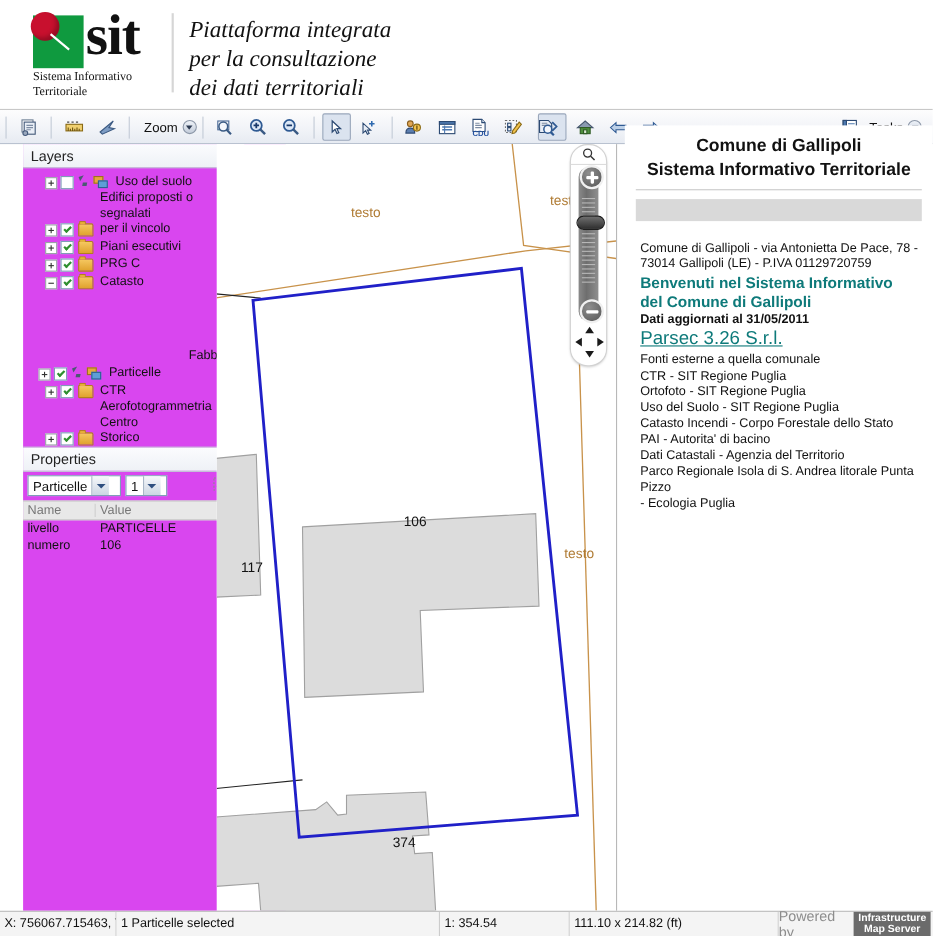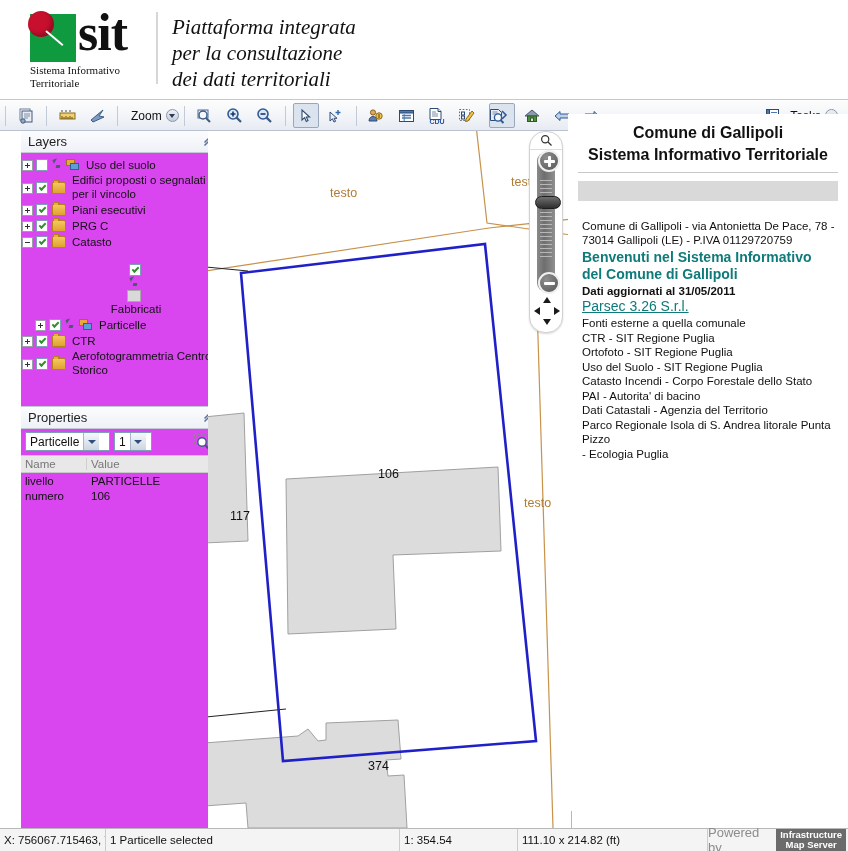--- a/index.html
+++ b/index.html
@@ -159,23 +159,23 @@
   #layers-panel { position: absolute; left: 0; top: 0; width: 201px; height: 275px; }
   #layers-tree {
     position: absolute; left: 0; top: 22px;
     width: 201px; height: 253px;
     overflow: hidden;
     padding-top: 4px;
     box-sizing: border-box;
   }
   .lrow {
     display: flex;
-    align-items: center;
+    align-items: flex-end;
     min-height: 15px;
-    padding: 0 0 0 1px;
+    padding: 0 0 0 20px;
     font-size: 11.5px;
     line-height: 14px;
     color: #111;
   }
   .lrow + .lrow { margin-top: 1px; }
   .expander {
     width: 11px; height: 11px; margin-top: 2px;
     border: 1px solid #9aa0a8;
     background: #ffffff;
     position: relative;
@@ -335,21 +335,21 @@
   .ptab-head .c2 { flex: 1; padding-left: 4px; }
   .ptab-row {
     display: flex; height: 15px; align-items: center;
     font-size: 11.5px; color: #111;
   }
   .ptab-row .c1 { width: 66px; padding-left: 4px; box-sizing: border-box; }
   .ptab-row .c2 { flex: 1; padding-left: 4px; }
 
   
   #map {
-    position: absolute; left: 208px; top: 131px;
+    position: absolute; left: 197px; top: 131px;
     width: 364px; height: 697px;
     background: #ffffff;
     border-right: 1px solid #b8b8b8;
     box-sizing: border-box;
     overflow: hidden;
   }
   #map svg { display: block; }
   .maplabel {
     position: absolute;
     font-family: "Liberation Sans", sans-serif;
@@ -449,21 +449,21 @@
   }
   #rp-body { padding: 18px 2px 0 6px; }
   .rp-addr { font-size: 11.5px; line-height: 14px; color: #111; }
   .rp-welcome {
     font-size: 14px; font-weight: 700; color: #0e7a7a;
     line-height: 17px; margin-top: 2px;
     white-space: pre-line;
   }
   .rp-dati { font-size: 11.5px; font-weight: 700; color: #111; margin-top: 2px; }
   .rp-link {
-    font-size: 14px; color: #0e7a7a; text-decoration: underline;
+    font-size: 17px; color: #0e7a7a; text-decoration: underline;
     display: block; margin-top: 1px;
   }
   .rp-list { margin-top: 2px; }
   .rp-list div { font-size: 11.5px; line-height: 14.5px; color: #111; }
 
   
   #statusbar {
     position: absolute; left: 0; top: 828px;
     width: 848px; height: 23px;
     background: #f0f0f0;

